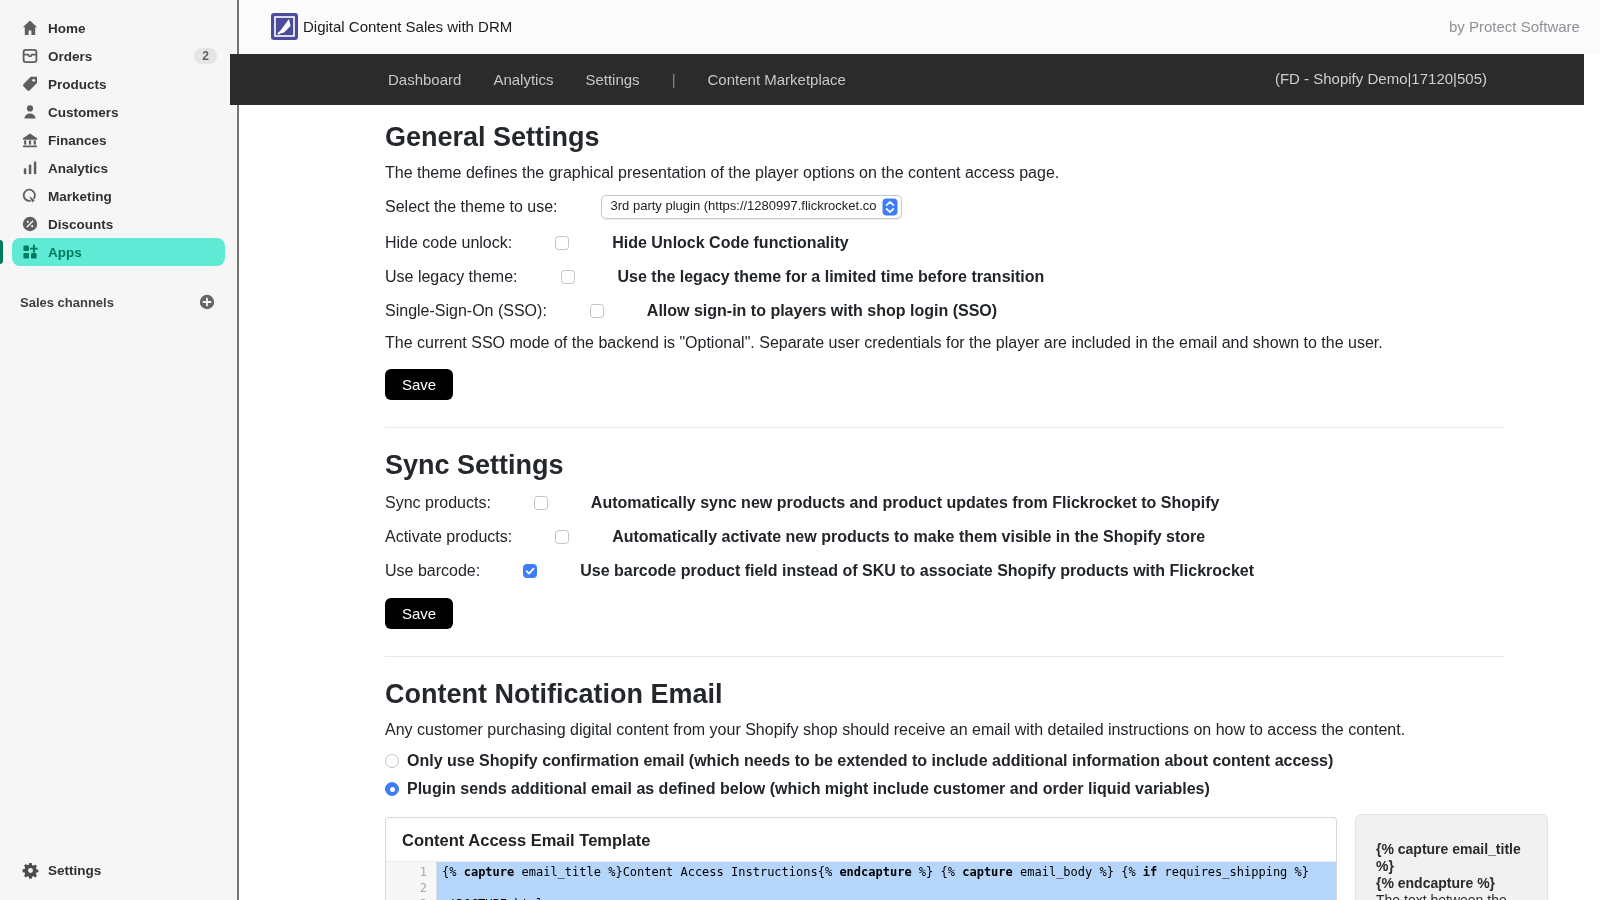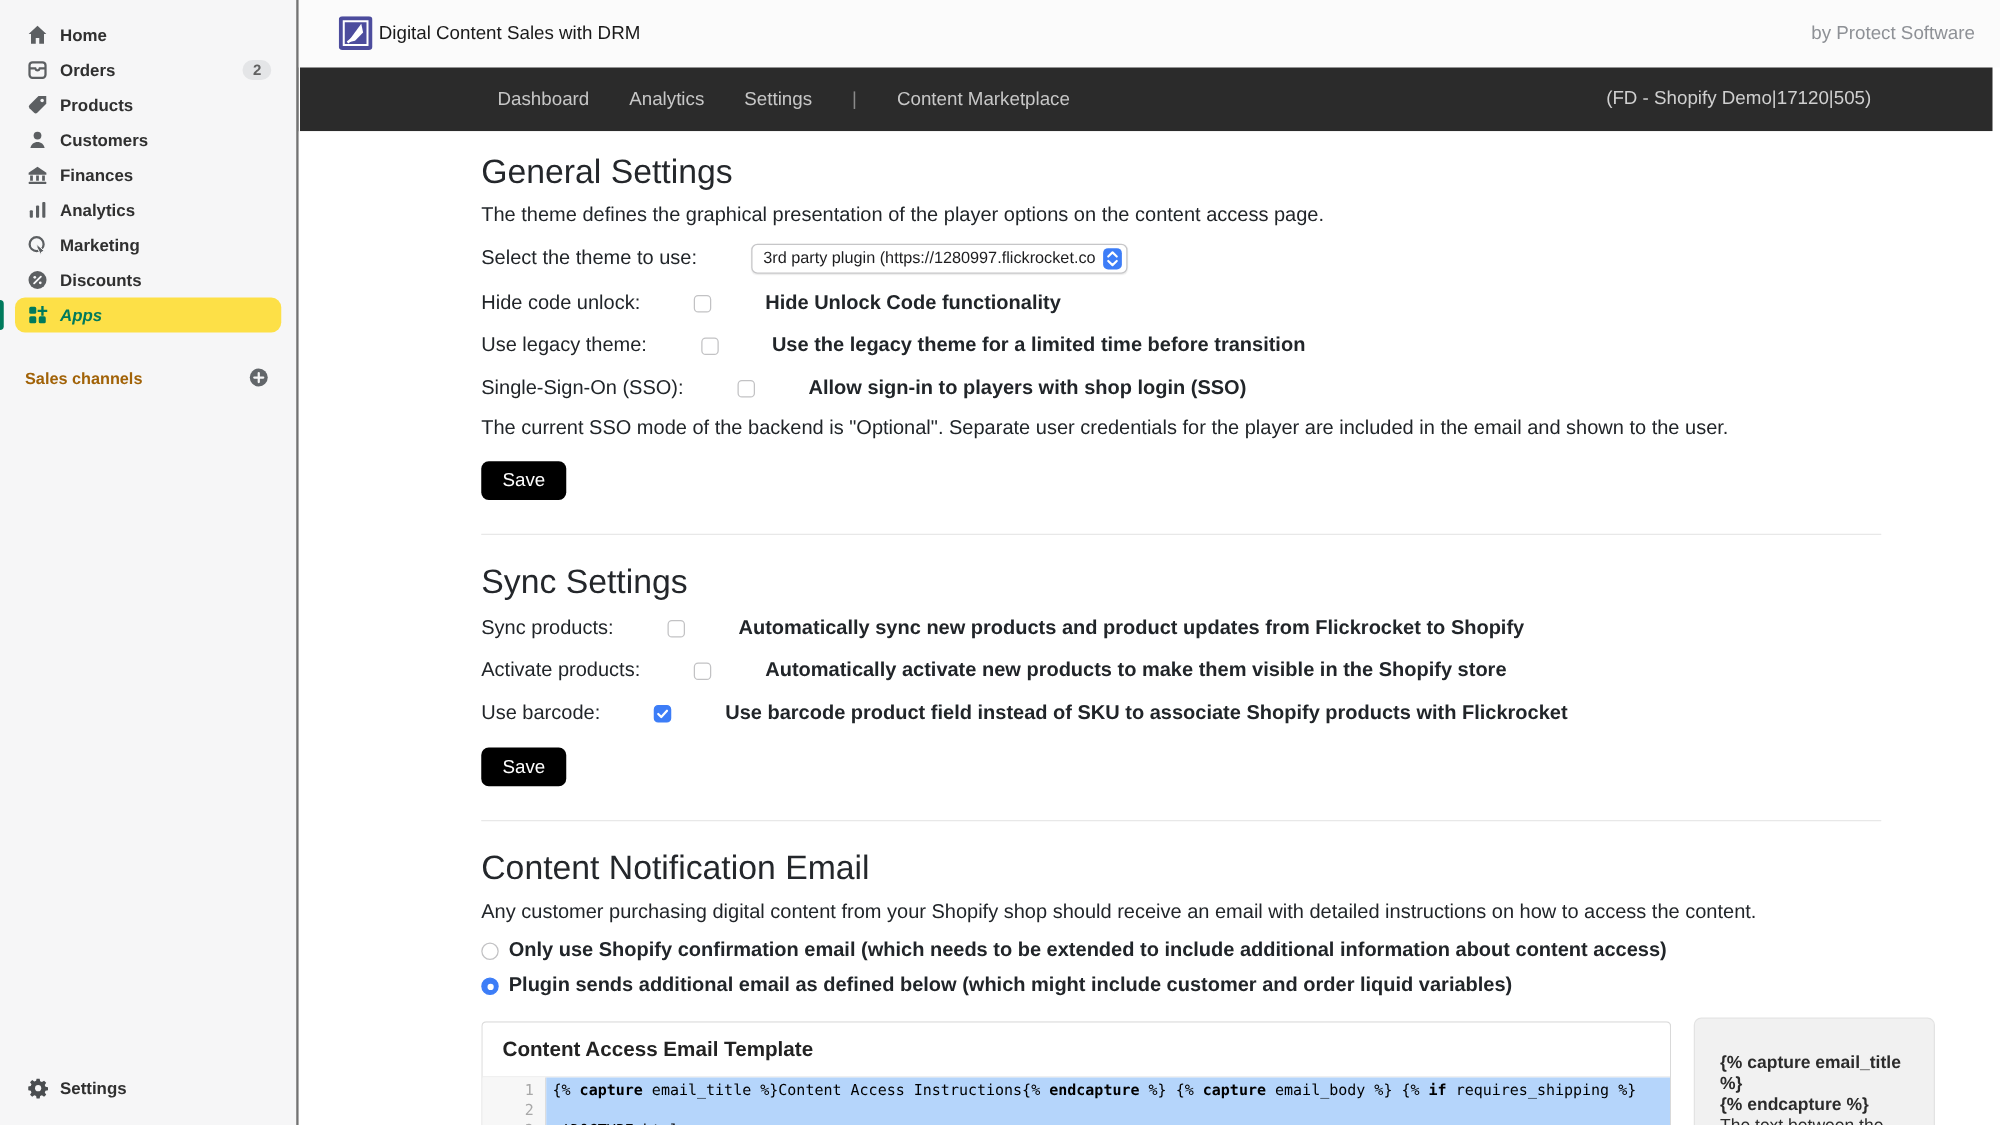--- a/index.html
+++ b/index.html
@@ -8,28 +8,28 @@
 
   
   .sidebar { position:absolute; left:0; top:0; width:239px; height:900px;
     background:#f6f6f7; border-right:2px solid #737373; }
   .nav-list { list-style:none; padding:14px 12px 0 12px; }
   .nav-item { display:flex; align-items:center; height:28px; padding:0 8px;
     border-radius:8px; cursor:pointer; position:relative; }
   .nav-item .ico { width:20px; height:20px; margin-right:8px; display:flex;
     align-items:center; justify-content:center; flex:0 0 20px; }
   .nav-item .lbl { font-size:13.5px; font-weight:600; color:#303030; }
-  .nav-item.active { background:#fde047;font-style:italic; }
+  .nav-item.active { background:#5eead4; }
   .nav-item.active .lbl { color:#007a5c; }
   .active-bar { position:absolute; left:-12px; top:2px; width:3px; height:24px;
     background:#007a5c; border-radius:0 3px 3px 0; }
   .badge { margin-left:auto; background:#e4e5e7; color:#616161; font-size:12px;
     font-weight:600; border-radius:9px; padding:1px 8px; }
   .section-head { display:flex; align-items:center; margin:26px 20px 8px 20px; }
-  .section-head .sc-label { font-size:13px; font-weight:600; color:#a16207; }
+  .section-head .sc-label { font-size:13px; font-weight:600; color:#404040; }
   .icon-btn { margin-left:auto; width:20px; height:20px; display:flex;
     align-items:center; justify-content:center; cursor:pointer; }
   .channel-item { display:flex; align-items:center; height:28px; margin:0 12px;
     padding:0 8px; border-radius:8px; cursor:pointer; }
   .channel-item .ico { width:20px; height:20px; margin-right:8px; display:flex;
     align-items:center; justify-content:center; }
   .channel-item .lbl { font-size:13.5px; font-weight:600; color:#303030; }
   .sidebar-bottom { position:absolute; left:12px; right:12px; bottom:16px;
     display:flex; align-items:center; height:28px; padding:0 8px; border-radius:8px;
     cursor:pointer; }
@@ -39,32 +39,32 @@
 
   
   .app-header { position:absolute; left:239px; top:0; width:1361px; height:54px;
     background:#fbfbfb; overflow:hidden; }
   .app-logo { position:absolute; left:32px; top:13px; width:27px; height:27px; }
   .app-title { position:absolute; left:64px; top:18px; font-size:15px; color:#1a1a1a; }
   .app-byline { position:absolute; left:1210px; top:18px; font-size:15px;
     color:#8e9196; white-space:nowrap; }
 
   
-  .dark-nav { position:absolute; left:240px; top:54px; width:1354px; height:51px;
+  .dark-nav { position:absolute; left:230px; top:54px; width:1354px; height:51px;
     background:#2b2b2b; display:flex; align-items:center; }
   .dark-nav .nav-links { display:flex; align-items:center; margin-left:158px; gap:32px; }
   .dark-nav a { font-size:15px; color:#c7c7c7; text-decoration:none; cursor:pointer; }
   .dark-nav .sep { color:#8a8a8a; cursor:default; }
   .store-label { position:absolute; right:97px; top:16px; font-size:15px; color:#cfcfcf; }
 
   
   .content { position:absolute; left:239px; top:105px; width:1361px; height:795px;
     background:#fff; overflow:hidden; color:#212529; }
   .content-inner { padding:17px 0 0 146px; width:1285px; }
-  h1.sec { font-size:27px; font-weight:400; color:#24272b; margin:0 0 11px 0; }
+  h1.sec { font-size:27px; font-weight:700; color:#24272b; margin:0 0 11px 0; }
   p.desc { font-size:16px; margin:0 0 13px 0; }
   .field-row { display:flex; align-items:center; margin-bottom:13px; font-size:16px;
     min-height:21px;gap:36px; }
   .field-row .flabel { margin-right:7px; }
   .field-row .caption { font-weight:700; margin-left:7px; }
   .checkbox { width:14px; height:14px; border:1px solid #c2c2c4; border-radius:3.5px;
     background:#fff; flex:0 0 14px; cursor:pointer; display:flex; align-items:center;
     justify-content:center; }
   .checkbox.checked { background:#3d7df7; border-color:#3d7df7; }
   .radio { width:14px; height:14px; border:1px solid #c2c2c4; border-radius:50%;

